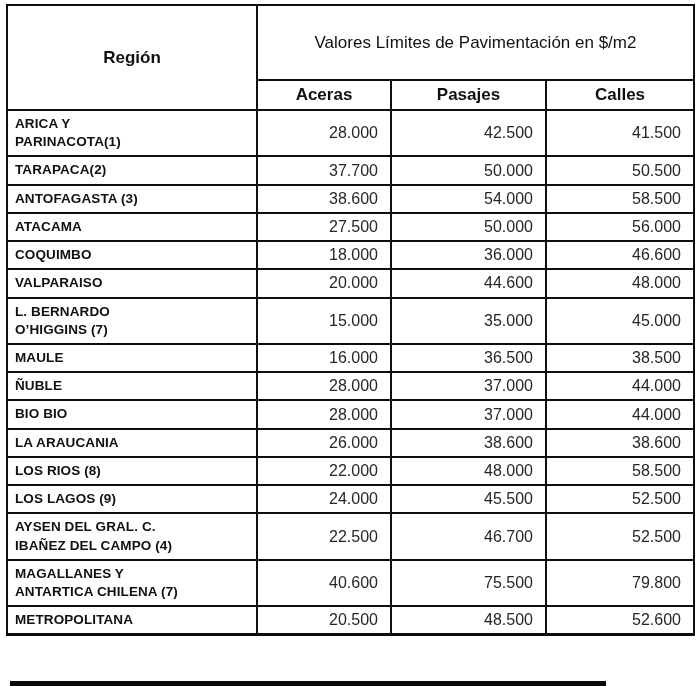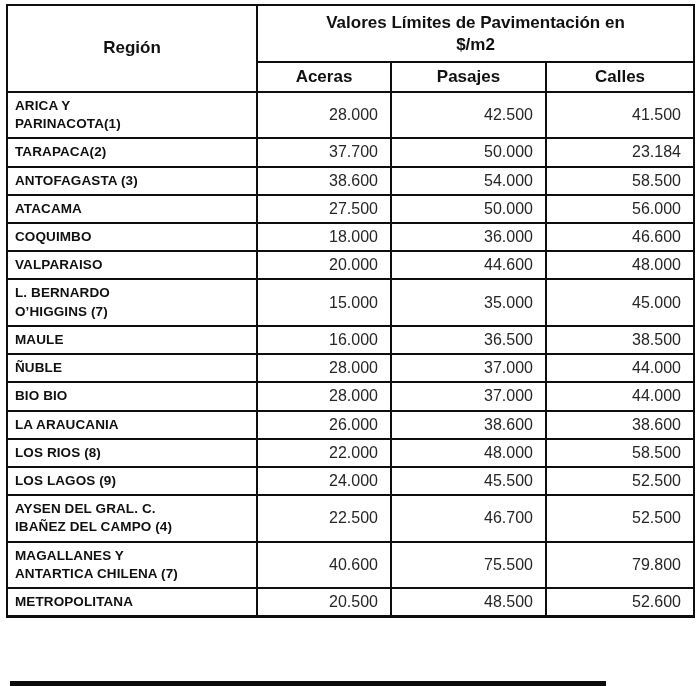--- a/index.html
+++ b/index.html
@@ -28,24 +28,24 @@
 
   
   th.region-head {
     font-size: 17px;
     font-weight: bold;
     text-align: center;
     color: #111;
   }
   th.title-cell {
     font-size: 17px;
-    font-weight: bold;
+    font-weight: normal;
     text-align: center;
     padding: 6px 0 4px 0;
-    height: 50px;
+    height: 75px;
     color: #111;
   }
   .title-inner {
     display: inline-block;
     max-width: 340px;
     line-height: 1.32;
   }
   th.col-head {
     font-size: 17px;
     font-weight: bold;
@@ -117,21 +117,21 @@
         <td class="region">ARICA Y
 PARINACOTA(1)</td>
         <td class="val">28.000</td>
         <td class="val">42.500</td>
         <td class="val">41.500</td>
       </tr>
       <tr>
         <td class="region">TARAPACA(2)</td>
         <td class="val">37.700</td>
         <td class="val">50.000</td>
-        <td class="val">23.184</td>
+        <td class="val">50.500</td>
       </tr>
       <tr>
         <td class="region">ANTOFAGASTA (3)</td>
         <td class="val">38.600</td>
         <td class="val">54.000</td>
         <td class="val">58.500</td>
       </tr>
       <tr>
         <td class="region">ATACAMA</td>
         <td class="val">27.500</td>

